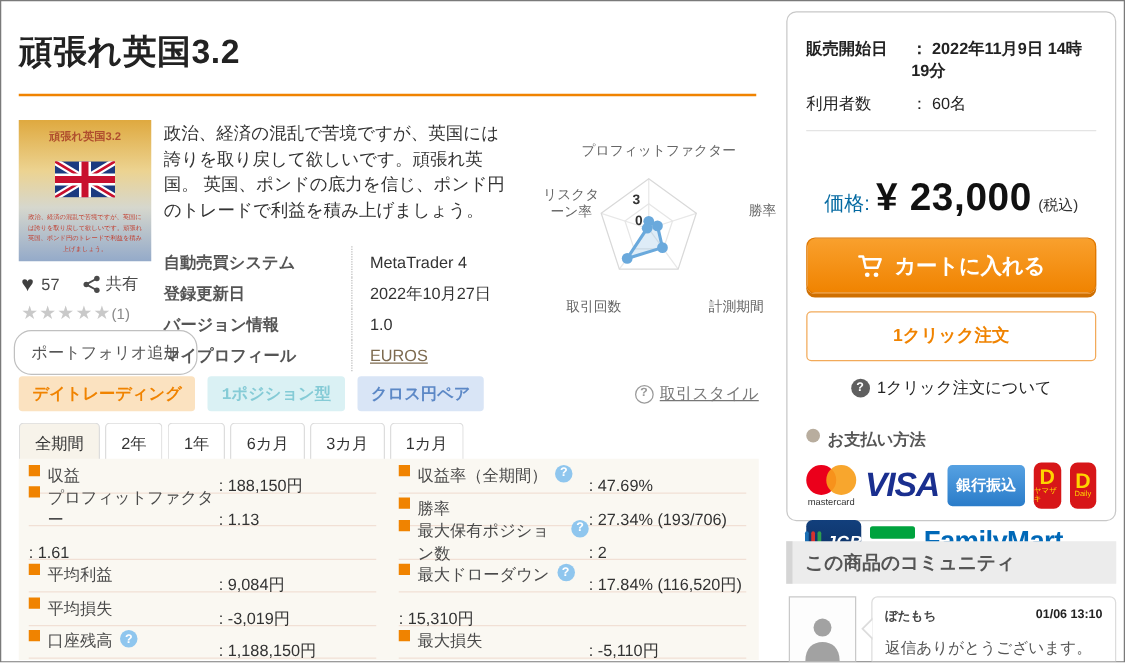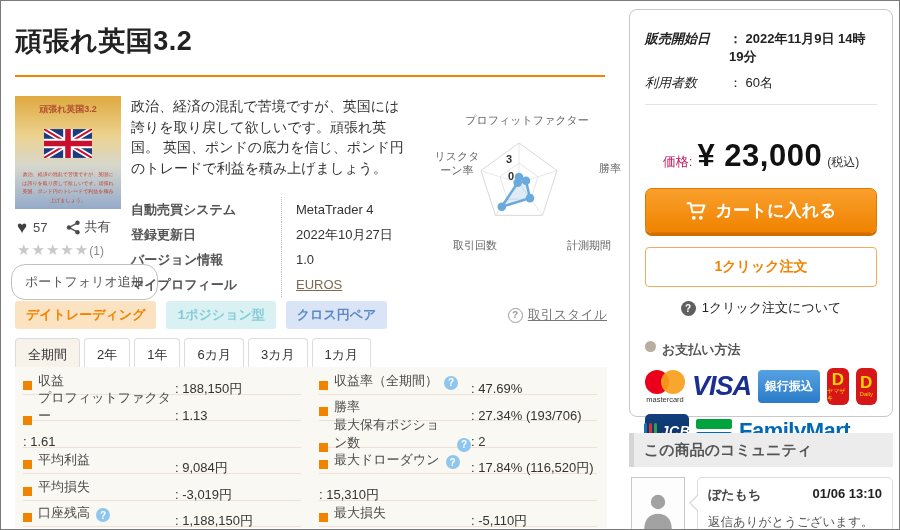--- a/index.html
+++ b/index.html
@@ -57,32 +57,32 @@
 
   
   .tabs { position:absolute; left:14px; top:337px; display:flex; gap:4px; }
   .tab { padding:7px 12px; font-size:13px; color:#333; background:#fff; border:1px solid #ddd; border-bottom:none; border-radius:4px 4px 0 0; cursor:pointer; }
   .tab.active { background:#f7f3ea; font-weight:normal; }
 
   
   .stats { position:absolute; left:14px; top:366px; width:592px; height:161px; background:#faf8f2; display:flex; padding:1px 0 0 0; }
   .stats-col { width:50%; padding:0 10px 0 8px; }
   .stat-row { display:flex; align-items:center; height:26.5px; border-bottom:1px solid #f1e0d5; font-size:13px; }
-  .stat-label { display:flex; align-items:flex-end; gap:6px; width:152px; color:#4a4a4a; flex:0 0 auto; }
+  .stat-label { display:flex; align-items:flex-start; gap:6px; width:152px; color:#4a4a4a; flex:0 0 auto; }
   .bullet { width:9px; height:9px; background:#f08300; flex:0 0 auto; }
   .stat-value { color:#333;margin-top:16px; }
 
   
   .purchase-card { position:absolute; left:628px; top:8px; width:264px; height:408px; border:1px solid #c8c8c8; border-radius:8px; background:#fff; padding:20px 15px 0 15px; }
   .sale-row { display:flex; font-size:13px; color:#222; margin-bottom:8px; }
-  .sale-row .lab { width:84px; flex:0 0 auto;font-style:italic; }
+  .sale-row .lab { width:84px; flex:0 0 auto; }
   .sale-row.b { font-weight:bold; }
   .card-divider { height:1px; background:#e4e4e4; margin:12px 0 14px 0; }
   .price-row { display:flex; align-items:baseline; justify-content:center; gap:5px; margin-bottom:14px; }
-  .price-label { font-size:13px; color:#be185d;margin-top:34px; }
+  .price-label { font-size:16px; color:#0369a1;margin-top:34px; }
   .price-value { font-size:31px; font-weight:bold; color:#111; letter-spacing:0.5px; }
   .price-tax { font-size:12px; color:#333; }
   .cart-btn { width:100%; height:45px; border:1px solid #e07800; border-radius:7px; background:linear-gradient(180deg,#f9a02d 0%,#f08300 100%); box-shadow:0 3px 0 #cf6f00; color:#fff; font-size:17px; font-weight:bold; display:flex; align-items:center; justify-content:center; gap:8px; cursor:pointer; font-family:inherit; }
   .oneclick-btn { margin-top:14px; width:100%; height:40px; background:#fff; border:1px solid #f2aa5a; border-radius:4px; color:#f08300; font-size:14px; font-weight:bold; cursor:pointer; font-family:inherit; }
   .oneclick-about { margin-top:12px; display:flex; align-items:center; justify-content:center; gap:6px; font-size:13px; color:#222; cursor:pointer; }
   .payment-title { margin-top:24px; display:flex; align-items:flex-start; gap:6px; font-size:13px; font-weight:bold; color:#555; }
   .pay-bullet { width:11px; height:11px; border-radius:50%; background:#b8ad9e; }
   .pay-row { display:flex; align-items:center; gap:7px; margin-top:9px; }
 
   .mc { display:flex; flex-direction:column; align-items:center; width:54px; }
@@ -107,21 +107,21 @@
   .fm-blue { background:#0068b7; }
   .fm-text { font-size:22px; font-weight:bold; color:#0068b7; letter-spacing:-0.5px; }
 
   
   .community-header { position:absolute; left:628px; top:432px; width:264px; height:34px; background:#ececec; border-left:5px solid #d5d5d5; display:flex; align-items:center; padding-left:10px; font-size:15px; font-weight:bold; color:#555; }
   .comment { position:absolute; left:628px; top:476px; width:264px; }
   .avatar { position:absolute; left:2px; top:0; width:54px; height:54px; border:1px solid #c9c9c9; background:#fdfdfd; display:flex; align-items:flex-end; justify-content:center; overflow:hidden; }
   .bubble { position:absolute; left:68px; top:0; width:196px; border:1px solid #dcdcdc; border-radius:5px; background:#fff; padding:8px 10px 10px 10px; }
   .bubble::before { content:""; position:absolute; left:-9px; top:16px; border:9px solid transparent; border-left:none; border-right-color:#dcdcdc; }
   .bubble::after { content:""; position:absolute; left:-7.5px; top:17.5px; border:7.5px solid transparent; border-left:none; border-right-color:#fff; }
-  .bubble-head { display:flex; justify-content:space-between; font-size:13px; font-weight:bold; }
+  .bubble-head { display:flex; justify-content:space-between; font-size:10px; font-weight:bold; }
   .bubble-name { color:#444; }
   .bubble-time { color:#222; }
   .bubble-text { margin-top:9px; font-size:12.5px; line-height:1.5; color:#555; }
 </style>
 </head>
 <body>
 
 <div class="page">
 
   <h1 class="page-title">頑張れ英国3.2</h1>

